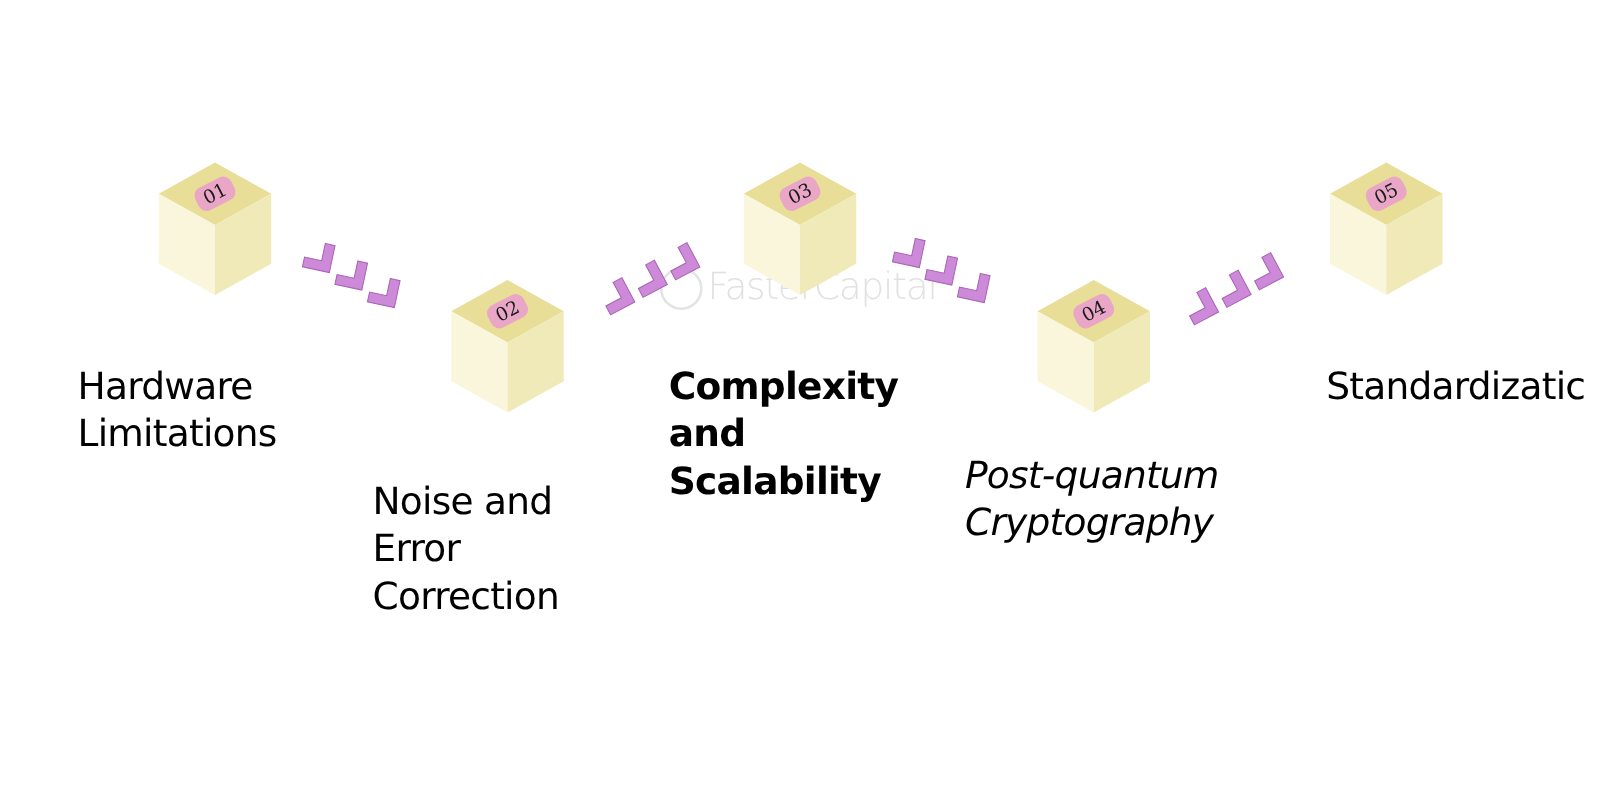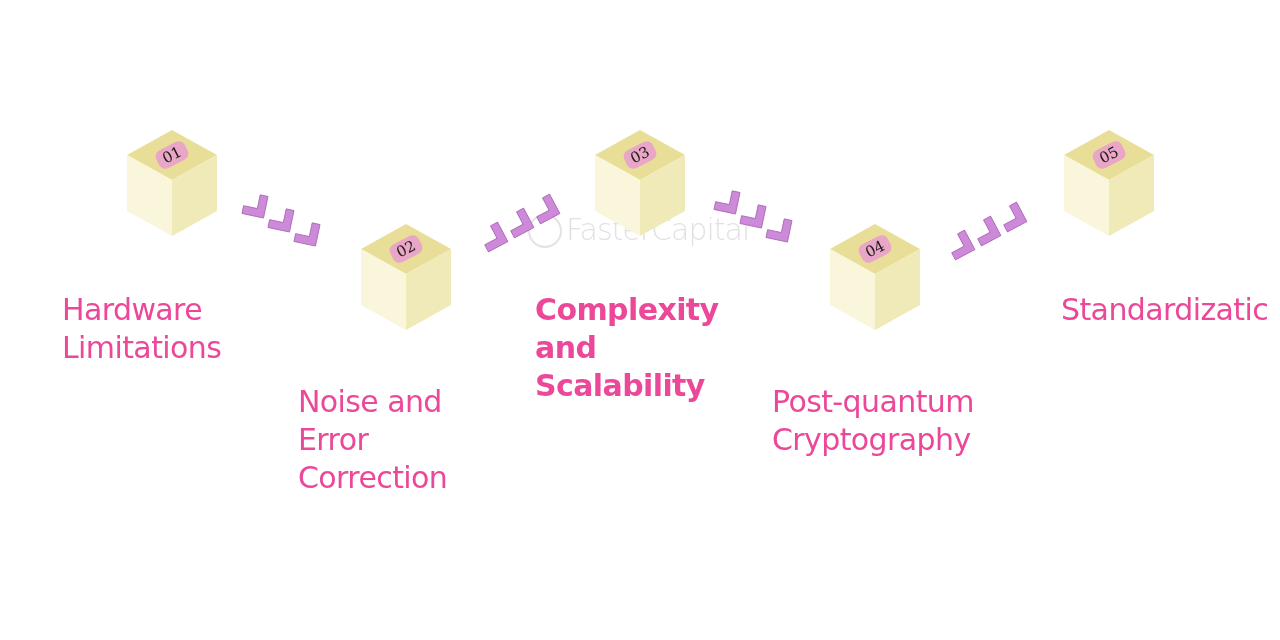--- a/index.html
+++ b/index.html
@@ -8,21 +8,21 @@
     font-family: "DejaVu Sans", sans-serif;
   }
   .cube { position: absolute; width: 94px; height: 110px; }
   .cube svg { width: 94px; height: 110px; overflow: visible; }
   .badge-text {
     font-family: "DejaVu Serif", serif; font-size: 15px; fill: #1a1a1a;
   }
   .chevrons { position: absolute; }
   .chevrons svg { overflow: visible; }
   .label {
-    position: absolute; font-size: 30px; line-height: 38px; color: #ec4899;
+    position: absolute; font-size: 30px; line-height: 38px; color: #000000;
     font-family: "DejaVu Sans", sans-serif; letter-spacing: -0.6px;
     white-space: pre-line;
   }
   .watermark {
     position: absolute; left: 530px; top: 212px; font-size: 30px;
     color: rgba(200,200,200,0.55); font-family: "DejaVu Sans", sans-serif;
     letter-spacing: -1px; font-weight: 300;
   }
   .wm-gear {
     position: absolute; left: 528px; top: 214px; width: 34px; height: 34px;
@@ -103,15 +103,15 @@
     </svg></div>
 
 <div class="label" style="left:62px; top:291px;">Hardware
 Limitations</div>
 <div class="label" style="left:298px; top:383px;">Noise and
 Error
 Correction</div>
 <div class="label" style="left:535px; top:291px;font-weight:bold;">Complexity
 and
 Scalability</div>
-<div class="label" style="left:772px; top:383px;">Post-quantum
+<div class="label" style="left:772px; top:362px;font-style:italic;">Post-quantum
 Cryptography</div>
 <div class="label" style="left:1061px; top:291px; width:210px; overflow:hidden; white-space:nowrap;">Standardizatic</div>
 
 </body></html>

